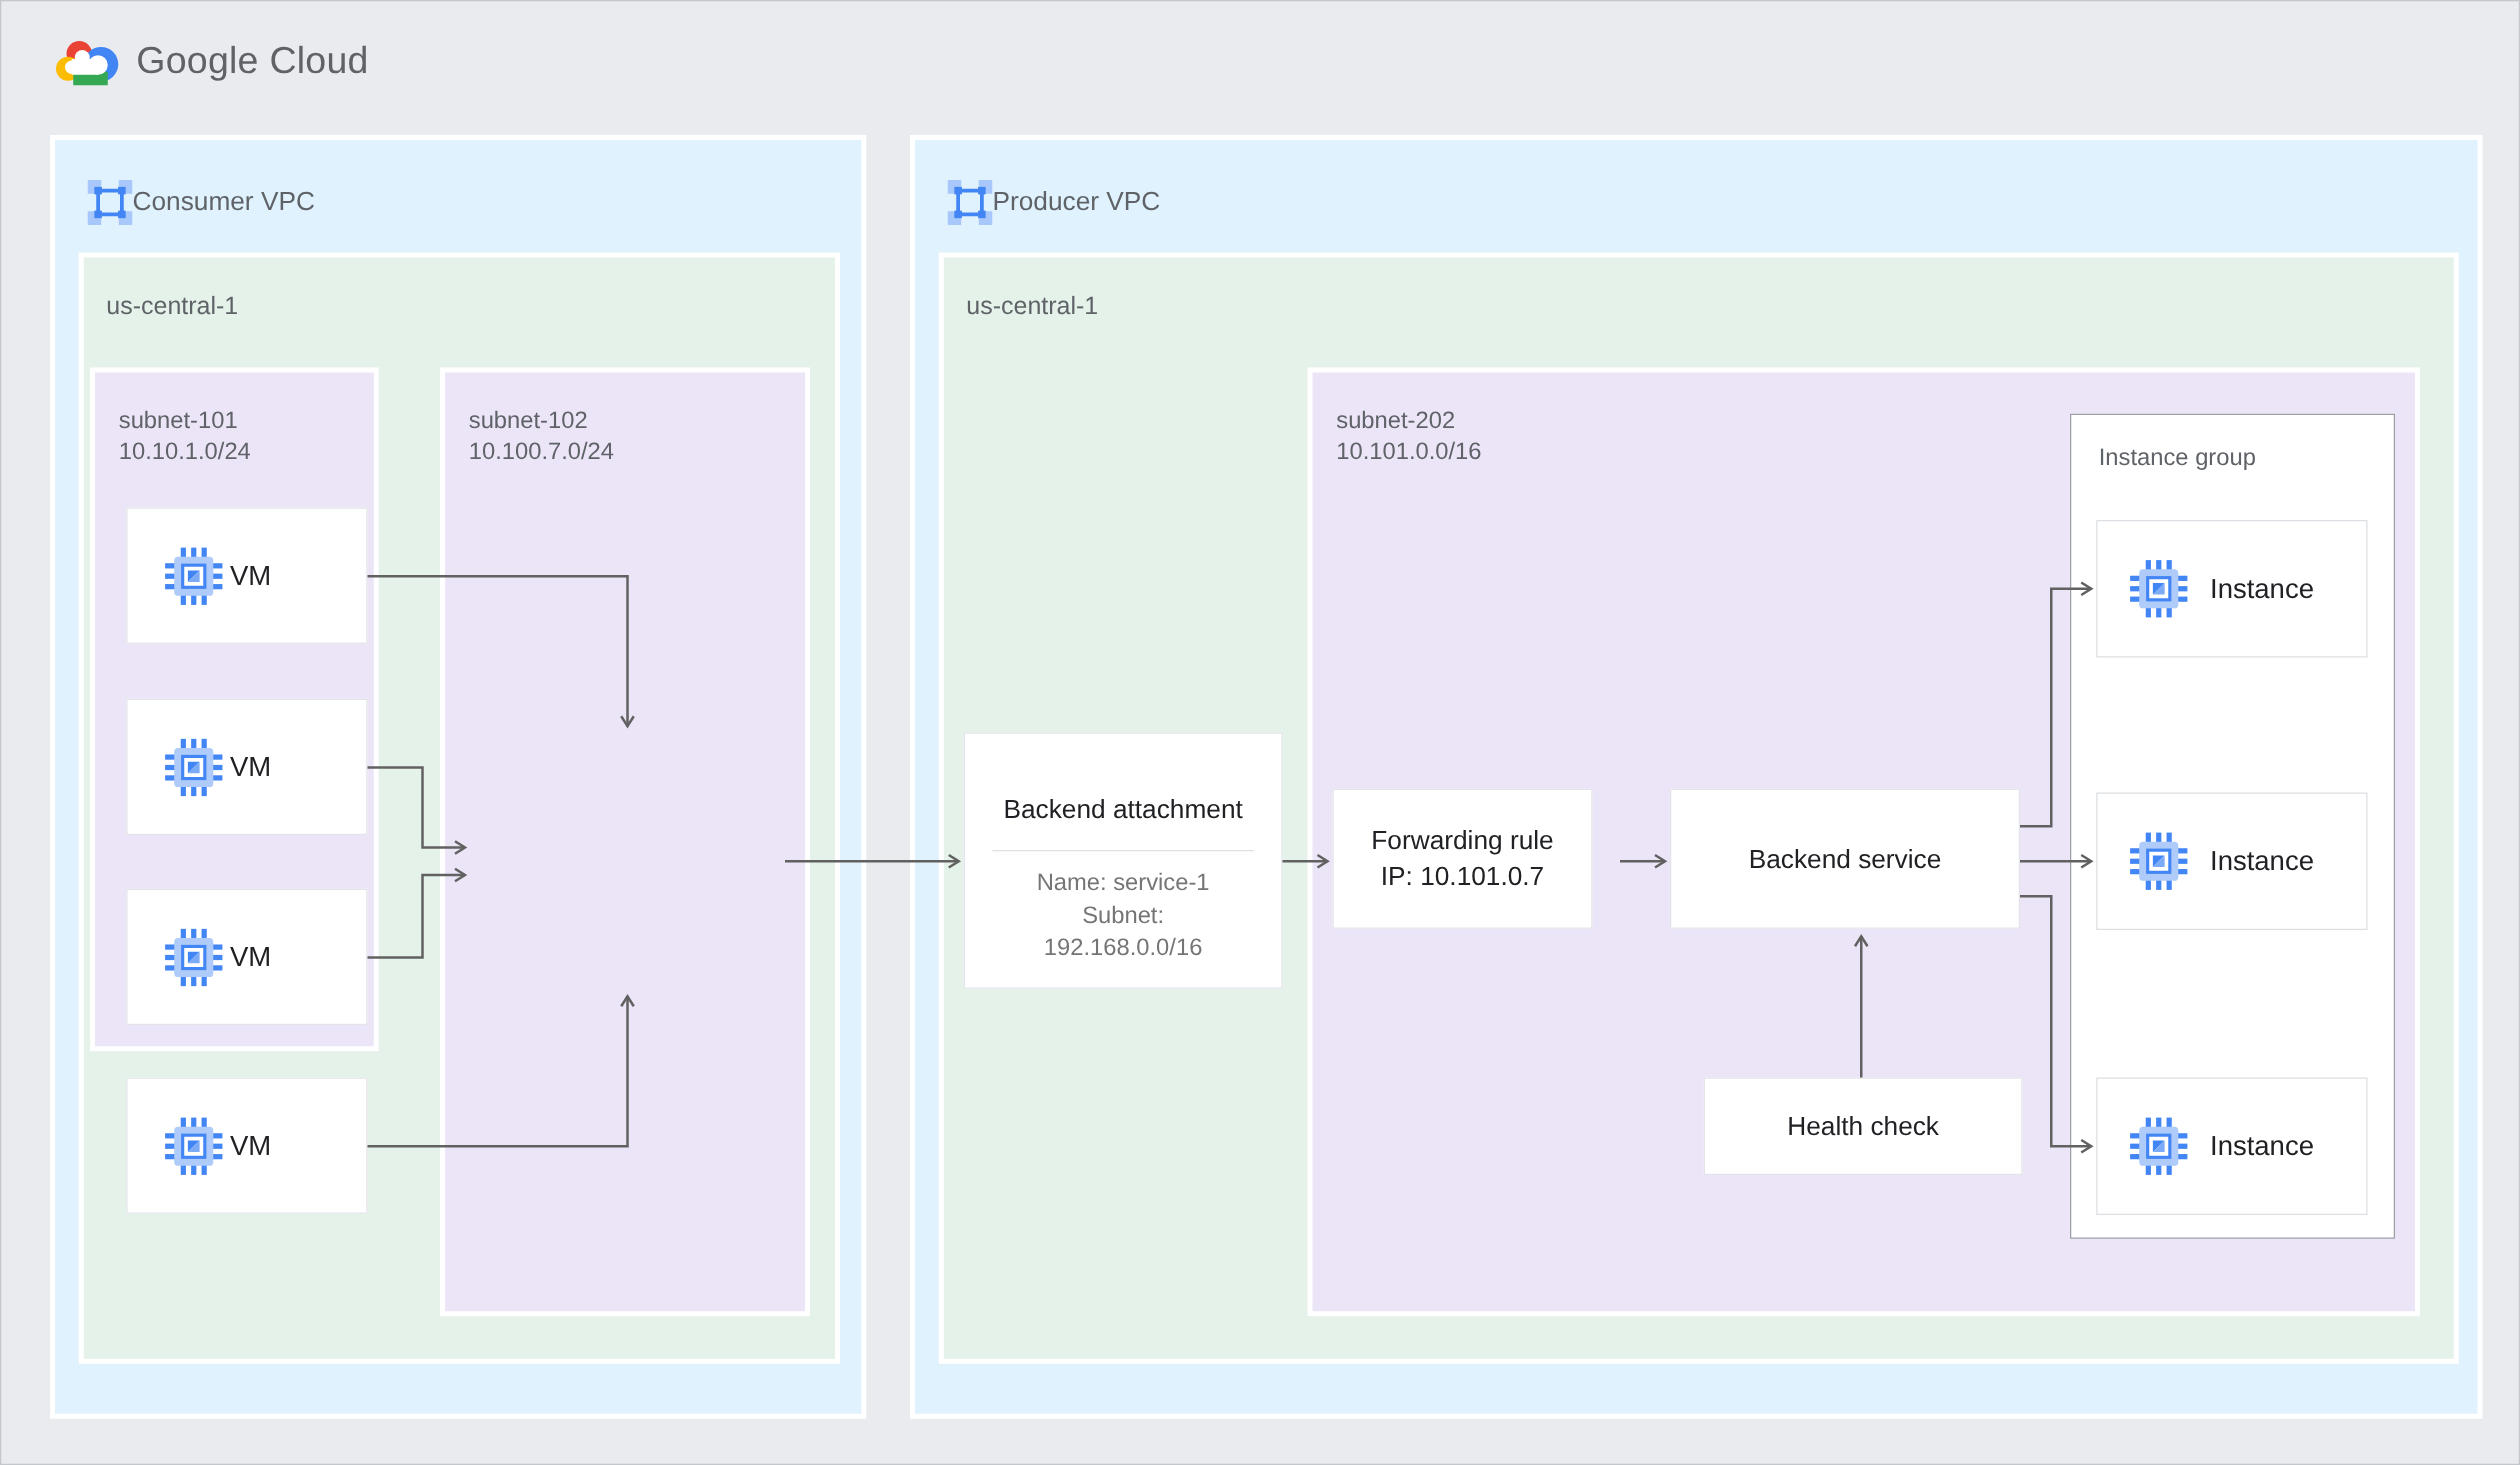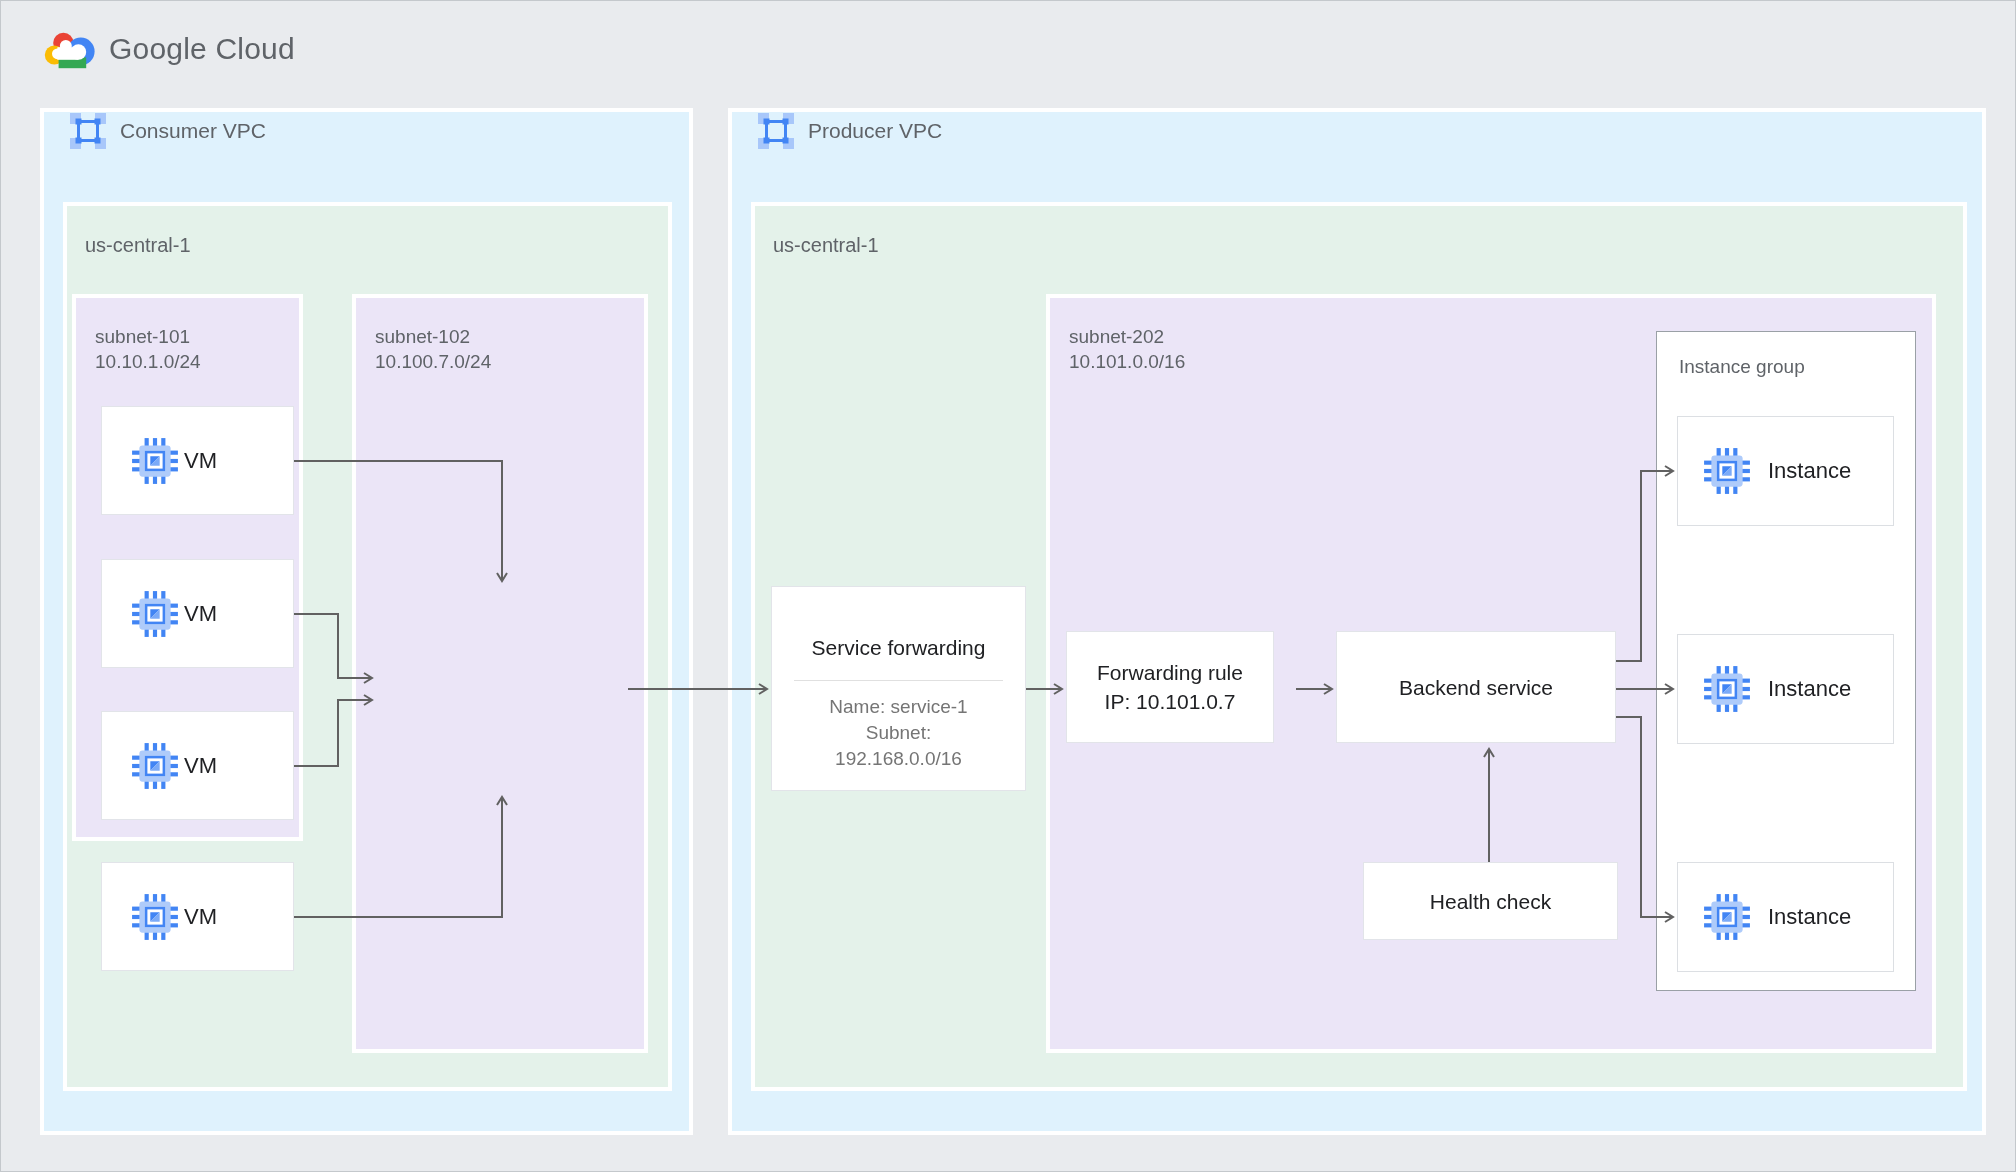--- a/index.html
+++ b/index.html
@@ -8,21 +8,21 @@
         border:1px solid #c4c8cc;box-sizing:border-box;}
   .abs{position:absolute;box-sizing:border-box;}
 
   
   .vpc{background:#dff2fd;border:4px solid #fff;}
   .region{background:#e4f2ea;border:4px solid #fff;}
   .subnet{background:#ebe5f7;border:4px solid #fff;}
   .group-box{background:#fff;border:1px solid #9aa0a6;}
 
   
-  .vpc-header{position:absolute;left:26px;top:1px;display:flex;align-items:center;gap:14px;}
+  .vpc-header{position:absolute;left:26px;top:32px;display:flex;align-items:center;}
   .vpc-header .vpc-title{font-size:21px;color:#5f6368;}
   .zone-label{position:absolute;left:18px;top:28px;font-size:20px;color:#5f6368;}
   .subnet-label{position:absolute;left:19px;top:26px;font-size:19px;color:#5f6368;line-height:25px;}
   .group-label{position:absolute;left:22px;top:24px;font-size:19px;color:#5f6368;}
 
   
   .node{background:#fff;border:1px solid #e2e4e9;}
   .icon-node{display:flex;align-items:center;padding-left:28px;gap:4px;}
   .node-title{font-size:22px;color:#202124;}
   .center-node{display:flex;flex-direction:column;align-items:center;justify-content:center;text-align:center;}
@@ -169,21 +169,21 @@
   </div>
 
   <div class="abs subnet" style="left:1045px;top:293px;width:890px;height:759px;">
     <div class="subnet-label">
       <div>subnet-202</div>
       <div>10.101.0.0/16</div>
     </div>
   </div>
 
   <div class="abs node sa-box" style="left:770px;top:585px;width:255px;height:205px;">
-    <div class="big-title">Service forwarding</div>
+    <div class="big-title">Backend attachment</div>
     <div class="divider"></div>
     <div class="detail">
       <div>Name: service-1</div>
       <div>Subnet:</div>
       <div>192.168.0.0/16</div>
     </div>
   </div>
 
   <div class="abs node center-node" style="left:1065px;top:630px;width:208px;height:112px;text-align:center;">
     <div class="big-title">Forwarding rule</div>

